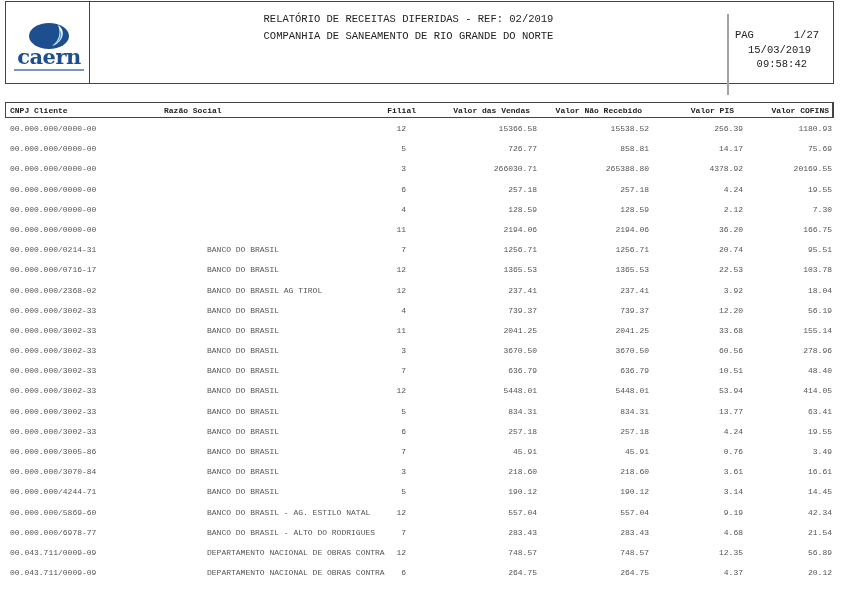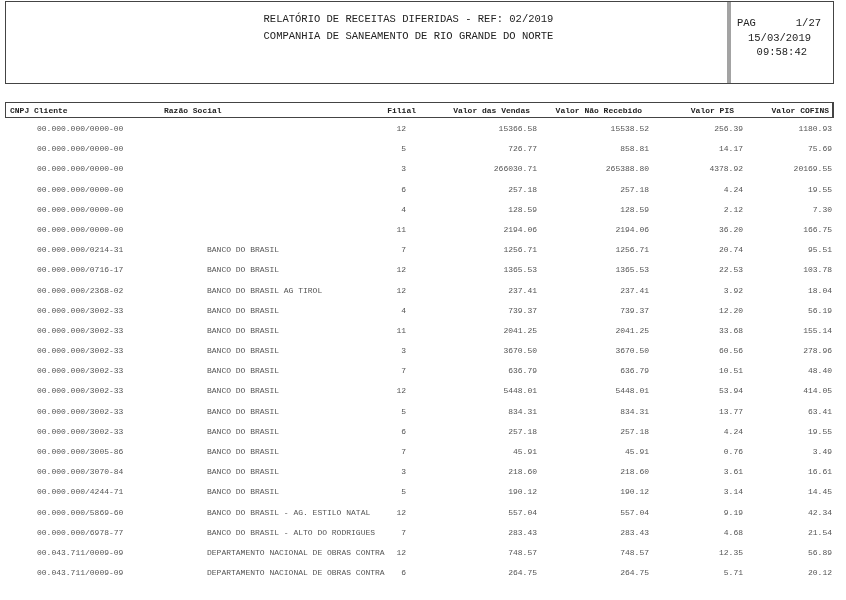--- a/index.html
+++ b/index.html
@@ -29,58 +29,67 @@
     background: #7d96b8;
   }
   .title-cell {
     position: absolute; left: 84px; top: 0; width: 637px; height: 100%;
     text-align: center; font-size: 10.5px; line-height: 17px; padding-top: 9px;
     box-sizing: border-box; color: #222;
   }
   .title-cell div { white-space: pre; }
   .title-main { font-weight: bold; }
   .page-cell {
-    position: absolute; left: 721px; top: 0; width: 106px; height: 100%;
-    border-left: 4px solid #a3a3a3; box-sizing: border-box;
+    position: absolute; left: 721px; top: 12px; width: 106px; height: 100%;
+    border-left: 2px solid #a3a3a3; box-sizing: border-box;
     font-size: 10.5px; line-height: 13px; color: #222;
   }
   .page-row { position: absolute; left: 6px; top: 15px; width: 84px; }
   .page-row .lbl { position: absolute; left: 0; }
   .page-row .val { position: absolute; right: 0; text-align: center; }
   .page-date { position: absolute; right: 22px; top: 30px; }
   .page-time { position: absolute; right: 26px; top: 44px; }
 
   .table-head {
     position: absolute; left: 5px; top: 102px; width: 829px; height: 16px;
     border: 1px solid #444; border-right-width: 2px; box-sizing: border-box;
     font-size: 8px; font-weight: bold; color: #222; text-decoration: underline;
   }
   .th { position: absolute; top: 3px; white-space: nowrap; }
   .rows { position: absolute; left: 0; top: 124px; width: 846px; }
   .row { position: relative; height: 20.2px; font-size: 8px; color: #555; }
   .cell { position: absolute; top: 0; white-space: nowrap; }
-  .c-cnpj { left: 10px; margin-left: 27px; }
+  .c-cnpj { left: 10px; }
   .c-razao { left: 164px; padding-left: 43px; }
   .c-filial { right: 440px; }
   .c-vendas { right: 309px; }
   .c-naorec { right: 197px; }
   .c-pis { right: 103px; }
   .c-cofins { right: 14px; }
   .h-cnpj { left: 4px; }
   .h-razao { left: 158px; }
   .h-filial { right: 416px; }
   .h-vendas { right: 302px; }
   .h-naorec { right: 190px; }
   .h-pis { right: 98px; }
   .h-cofins { right: 3px; }
 </style>
 </head>
 <body>
 
 <div class="header-box">
+  <div class="logo-cell">
+    <svg class="logo-mark" viewBox="0 0 42 28">
+      <ellipse cx="21" cy="14" rx="20" ry="13" fill="#1d4f8f"></ellipse>
+      <path d="M30 3 C 38 8, 36 20, 24 24 C 32 18, 33 10, 30 3 Z" fill="#ffffff"></path>
+      <path d="M31 7 C 36 12, 33 19, 27 22 C 32 17, 33 12, 31 7 Z" fill="#5fa3d9"></path>
+    </svg>
+    <div class="logo-text">caern</div>
+    <div class="logo-sub"></div>
+  </div>
   <div class="title-cell">
     <div>RELATÓRIO DE RECEITAS DIFERIDAS - REF: 02/2019</div>
     <div>COMPANHIA DE SANEAMENTO DE RIO GRANDE DO NORTE</div>
   </div>
   <div class="page-cell">
     <div class="page-row">
       <span class="lbl">PAG</span>
       <span class="val">1/27</span>
     </div>
     <div class="page-date">15/03/2019</div>
@@ -296,16 +305,16 @@
     <span class="cell c-naorec">748.57</span>
     <span class="cell c-pis">12.35</span>
     <span class="cell c-cofins">56.89</span>
   </div>
     <div class="row">
     <span class="cell c-cnpj">00.043.711/0009-09</span>
     <span class="cell c-razao">DEPARTAMENTO NACIONAL DE OBRAS CONTRA</span>
     <span class="cell c-filial">6</span>
     <span class="cell c-vendas">264.75</span>
     <span class="cell c-naorec">264.75</span>
-    <span class="cell c-pis">5.71</span>
+    <span class="cell c-pis">4.37</span>
     <span class="cell c-cofins">20.12</span>
   </div>
   </div>
 
 </body></html>

